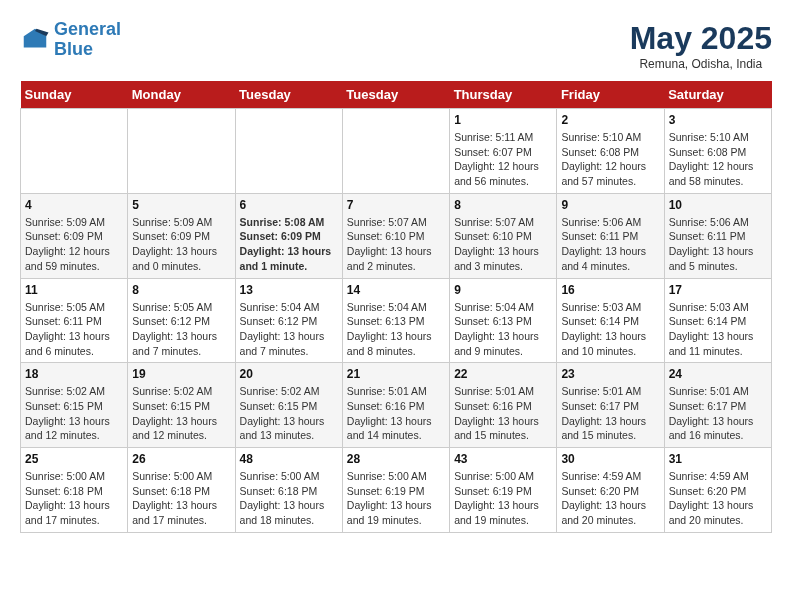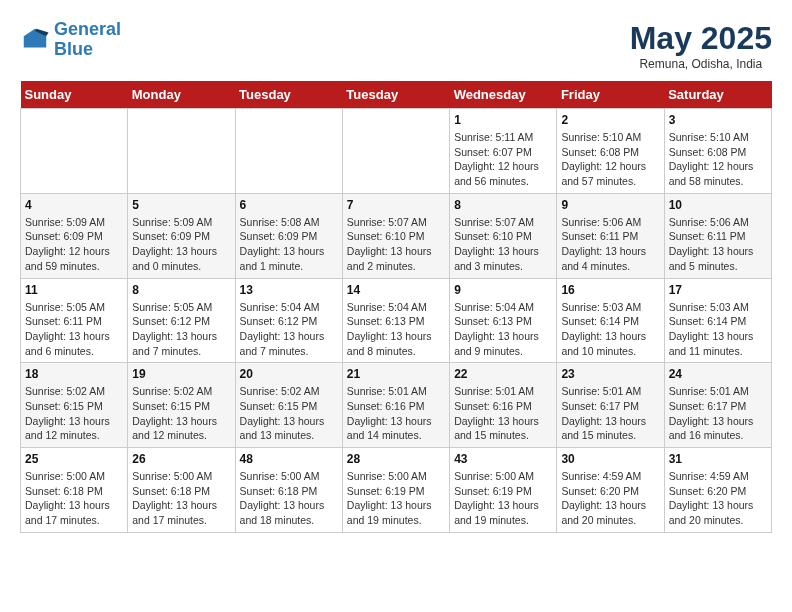--- a/index.html
+++ b/index.html
@@ -107,21 +107,21 @@
   </div>
 </div>
 
 <table>
   <thead>
     <tr id="weekday-header">
         <th>Sunday</th>
         <th>Monday</th>
         <th>Tuesday</th>
         <th>Tuesday</th>
-        <th>Wednesday</th>
+        <th>Thursday</th>
         <th>Friday</th>
         <th>Saturday</th>
       </tr>
   </thead>
   <tbody id="calendar-body">
       <tr>
         <td class="empty-cell"></td>
         <td class="empty-cell"></td>
         <td class="empty-cell"></td>
         <td class="empty-cell"></td>
@@ -157,21 +157,21 @@
         </td>
         <td>
           <div class="day-num">5</div>
           <div class="day-info" style="white-space: pre-line;">Sunrise: 5:09 AM
 Sunset: 6:09 PM
 Daylight: 13 hours
 and 0 minutes.</div>
         </td>
         <td>
           <div class="day-num">6</div>
-          <div class="day-info" style="white-space: pre-line;">Sunrise: 5:08 AM
+          <div class="day-info" style="white-space: pre-line; font-weight: bold;">Sunrise: 5:08 AM
 Sunset: 6:09 PM
 Daylight: 13 hours
 and 1 minute.</div>
         </td>
         <td>
           <div class="day-num">7</div>
           <div class="day-info" style="white-space: pre-line;">Sunrise: 5:07 AM
 Sunset: 6:10 PM
 Daylight: 13 hours
 and 2 minutes.</div>

